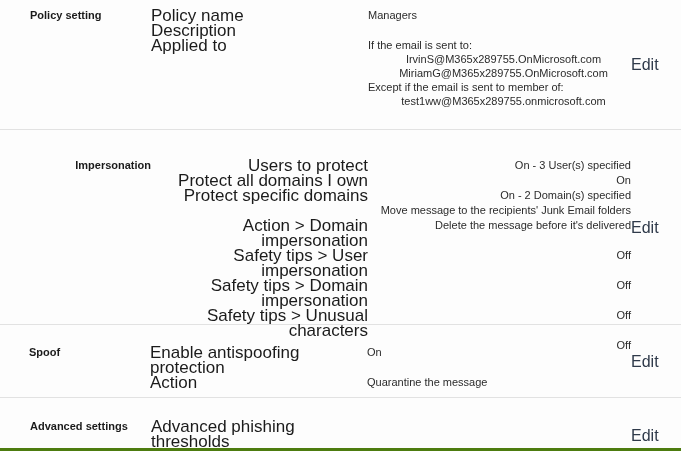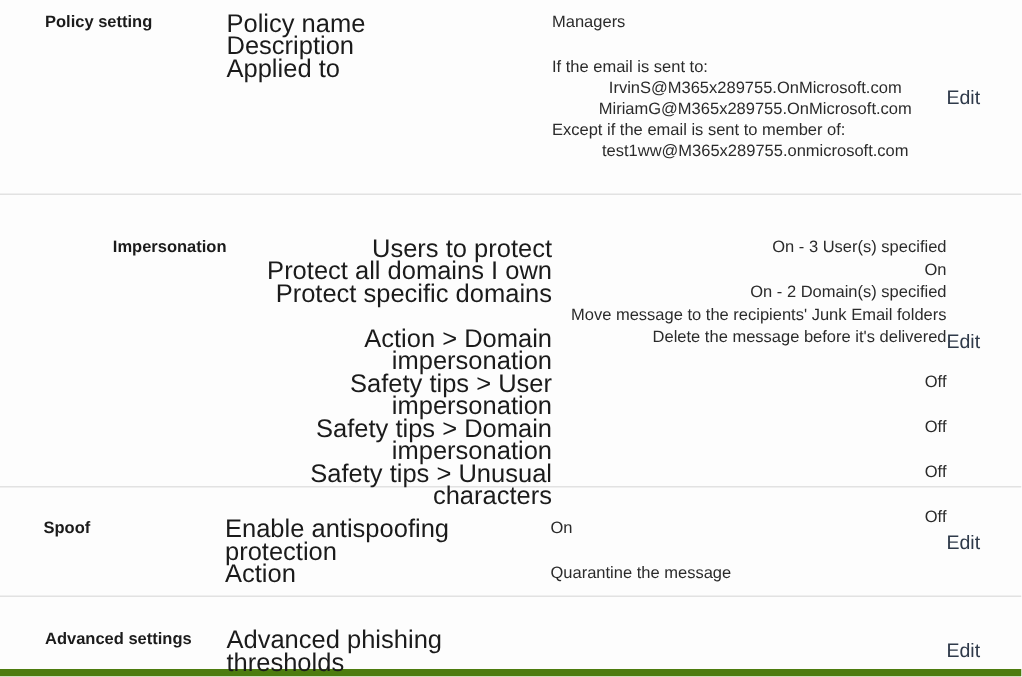--- a/index.html
+++ b/index.html
@@ -11,21 +11,21 @@
   }
   #panel { width: 681px; height: 451px; }
   .policy-section {
     display: flex;
     padding-left: 14px;
     border-bottom: 1px solid #e2e2e2;
   }
   .sec-policy-setting    { height: 130px; padding-top: 8px; }
   .sec-impersonation     { height: 195px; padding-top: 28px; text-align: right; }
   .sec-spoof             { height: 73px;  padding-top: 20px; padding-left: 13px; }
-  .sec-advanced-settings { height: 53px;  padding-top: 21px; border-bottom: 5px solid #4d7c0f; }
+  .sec-advanced-settings { height: 53px;  padding-top: 21px; border-bottom: 3px solid #4d7c0f; }
 
   .sec-title {
     width: 121px;
     font-size: 11px;
     font-weight: 700;
     color: #1b1b1b;
     line-height: 15px;
     flex-shrink: 0;
     margin-left: 16px;
   }
@@ -53,21 +53,21 @@
     flex-shrink: 0;
     display: flex;
     align-items: center;
     align-self: stretch;
     margin-top: -8px; 
   }
   .sec-impersonation .sec-edit { margin-top: -28px; }
   .sec-spoof .sec-edit { margin-top: -20px; }
   .sec-advanced-settings .sec-edit { margin-top: -21px; align-items: flex-end; padding-bottom: 6px; }
   .edit-link {
-    font-size: 13px;
+    font-size: 16px;
     color: #2f3a4a;
     text-decoration: none;
     cursor: pointer;
     line-height: 13px;
   }
 </style>
 </head>
 <body>
 
 <div id="panel">

